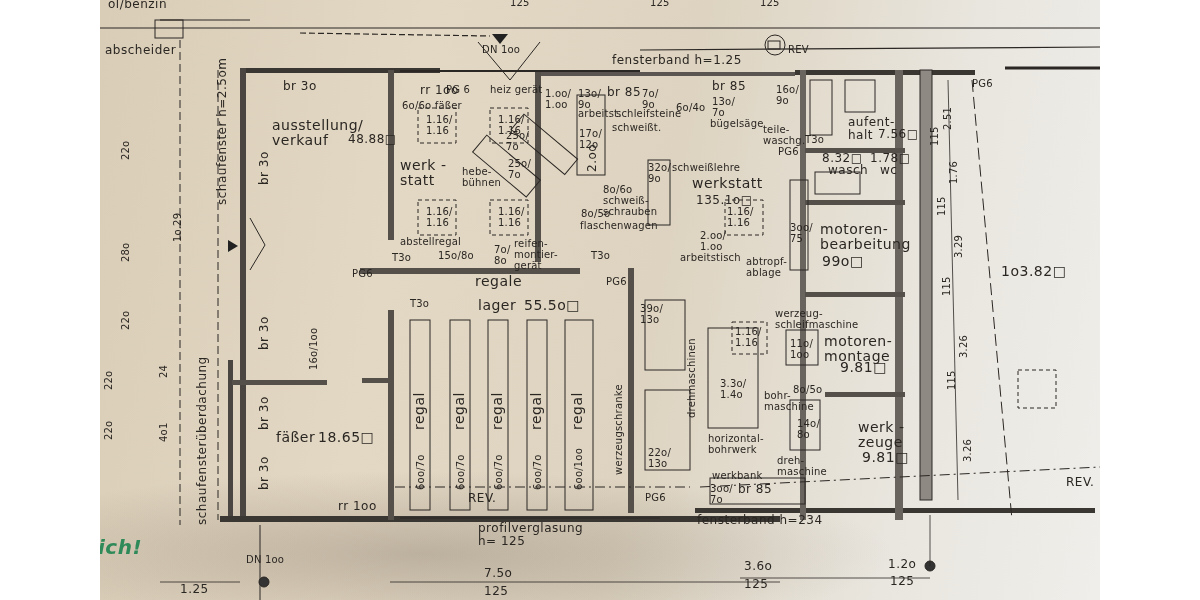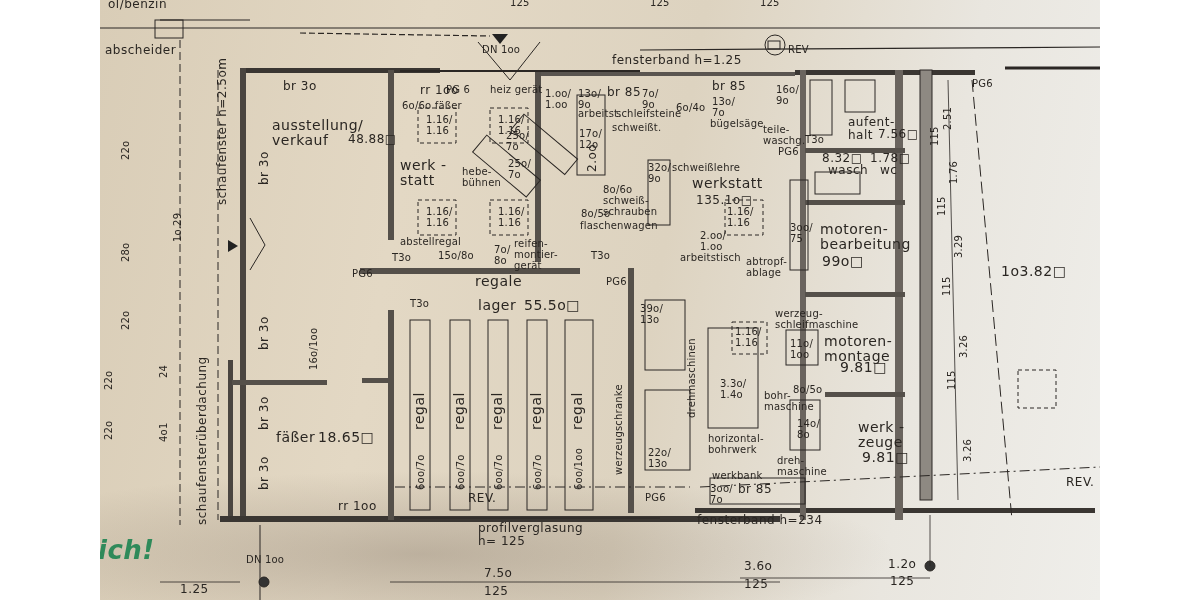--- a/index.html
+++ b/index.html
@@ -8,21 +8,21 @@
            background:linear-gradient(100deg,#d9cdb7 0%,#e3d8c4 30%,#ddd3c0 55%,#e9e6df 80%,#efeeea 100%); overflow:hidden; }
   .shadow { position:absolute; left:0; top:470px; width:800px; height:140px;
             background:radial-gradient(ellipse at 40% 60%, rgba(120,105,90,0.35), rgba(0,0,0,0) 70%); }
   svg.plan { position:absolute; left:0; top:0; }
   .lbl { position:absolute; color:#2a2622; font-size:13px; line-height:1.1; white-space:pre; letter-spacing:0.5px; }
   .sm { font-size:10px; letter-spacing:0.2px; }
   .md { font-size:12px; }
   .lg { font-size:14px; }
   .rot { transform-origin:left top; transform:rotate(-90deg); }
   .caps { font-size:11px; letter-spacing:1.5px; }
-  .green { color:#2f8a5a; font-size:26px; font-style:italic; font-weight:bold; }
+  .green { color:#2f8a5a; font-size:20px; font-style:italic; font-weight:bold; }
 </style>
 </head>
 <body>
 
 <div class="sheet">
   <div class="shadow"></div>
 
   <svg class="plan" width="1000" height="600">
     <g stroke="#2b2724" fill="none">
 

